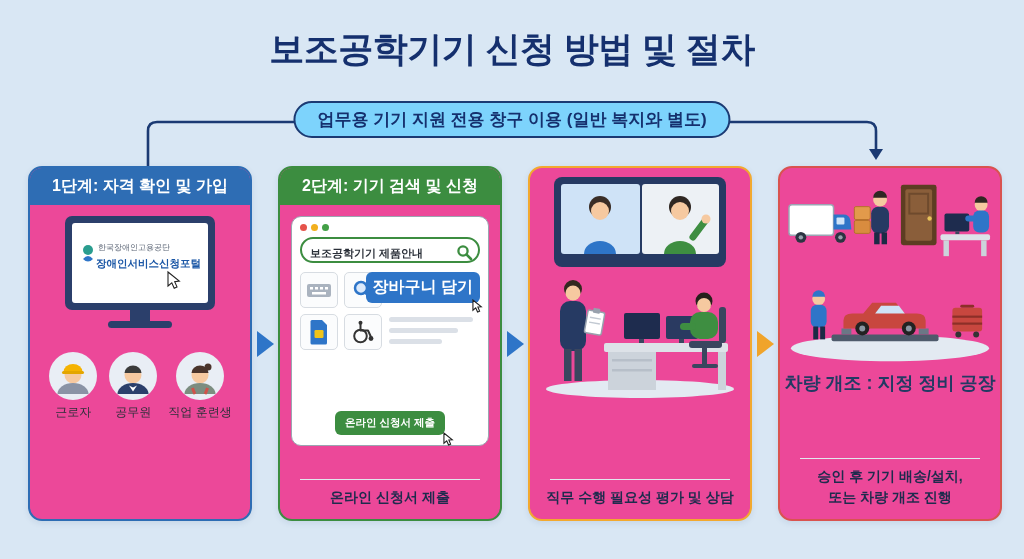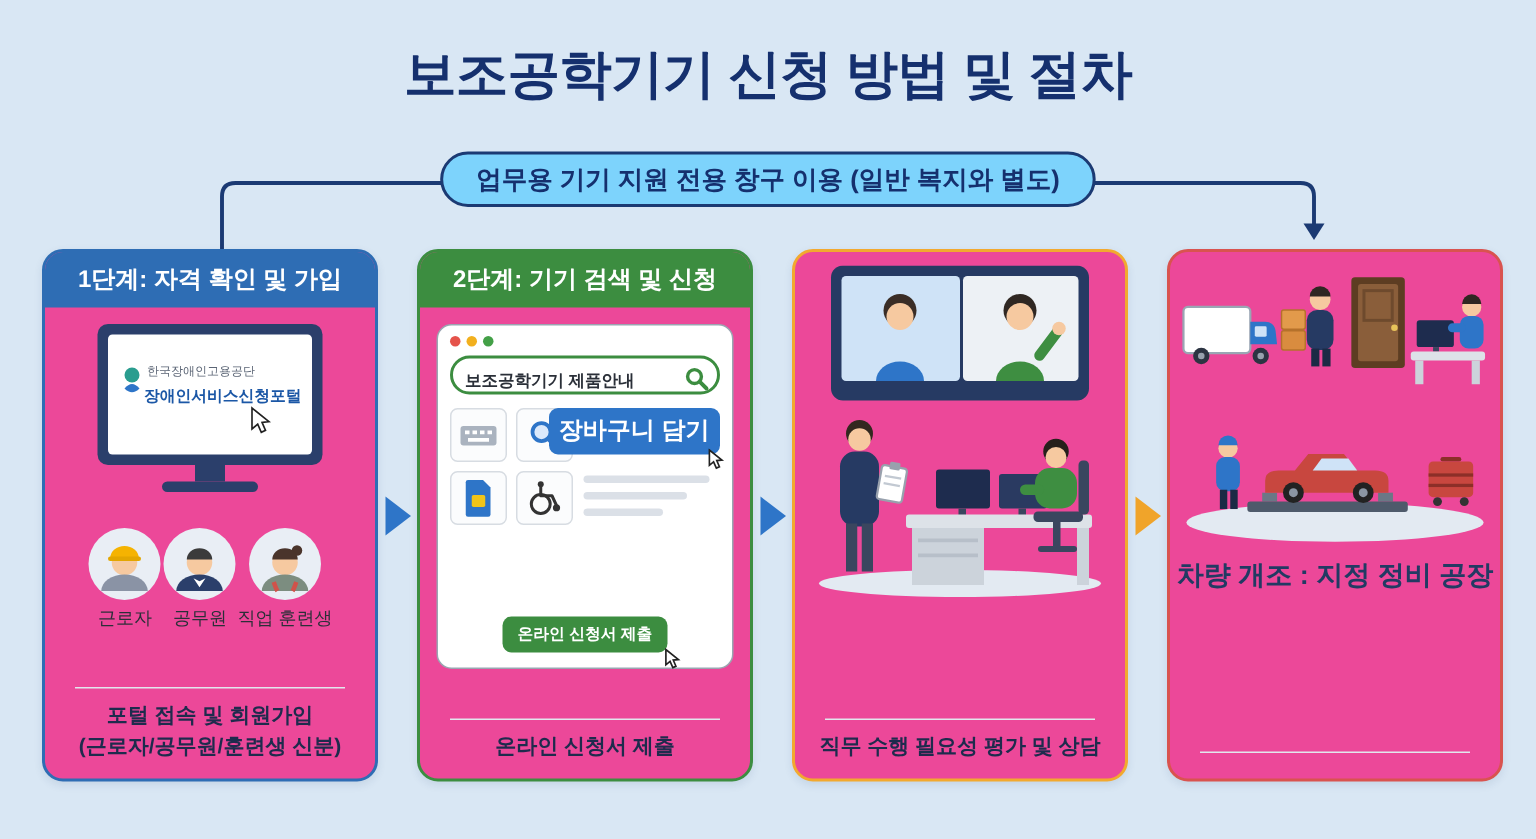--- a/index.html
+++ b/index.html
@@ -38,21 +38,21 @@
   .flow-arrow span {
     display:block; width:0; height:0;
     border-top:13px solid transparent; border-bottom:13px solid transparent;
     border-left:17px solid var(--ac,#2e75c8);
   }
   .card-foot { margin-top:auto; width:100%; }
   .divider { width:88%; border-top:1.5px solid #e2e7ee; margin:6px auto 7px; }
   .caption { text-align:center; font-size:14px; font-weight:700; color:#1e2b4d; line-height:1.45; padding-bottom:2px; white-space:nowrap; }
 
   
-  .personas { display:flex; margin-top:13px; }
+  .personas { display:flex; gap:10px; margin-top:13px; }
   .persona { display:flex; flex-direction:column; align-items:center; }
   .p-label { font-size:12px; color:#2a2f38; margin-top:3px; white-space:nowrap; }
 
   
   .browser {
     width:198px; height:230px; border:1.5px solid #9aa5b1; border-radius:10px;
     background:#fff; padding:7px 8px 10px; position:relative; margin-top:2px;
     display:flex; flex-direction:column;
   }
   .dots { display:flex; gap:4px; margin-bottom:6px; }
@@ -148,27 +148,20 @@
               <circle cx="25" cy="24" r="8.5" fill="#f6c9a0"></circle>
               <path d="M16.5 22 a8.5 7.5 0 0 1 17 0 z" fill="#4a342b"></path>
               <path d="M9.5 43 a15.5 11 0 0 1 31 0 z" fill="#7c8d80"></path>
               <path d="M17.5 37 q1.5 4.5 2.5 6" stroke="#d0524a" stroke-width="3" fill="none"></path>
               <path d="M32.5 37 q-1.5 4.5 -2.5 6" stroke="#d0524a" stroke-width="3" fill="none"></path>
             </svg>
             <div class="p-label">직업 훈련생</div>
           </div>
         </div>
 
-        <div class="card-foot">
-          <div class="divider"></div>
-          <div class="caption">
-            <div>포털 접속 및 회원가입</div>
-            <div>(근로자/공무원/훈련생 신분)</div>
-          </div>
-        </div>
       </div>
     </div>
 
     <div class="flow-arrow" style="--ac: #2e75c8;">
         <span></span>
       </div>
 
     <div class="card" style="--accent: #3c8d40; --htc: #ffffff;">
       <div class="card-header">2단계: 기기 검색 및 신청</div>
       <div class="card-body">
@@ -394,18 +387,22 @@
             <rect x="168" y="146" width="30" height="2.2" fill="#8c2f28"></rect>
             <circle cx="174" cy="158" r="3" fill="#333"></circle>
               <circle cx="192" cy="158" r="3" fill="#333"></circle>
           </g>
         </svg>
 
         <div class="note">차량 개조 : 지정 정비 공장</div>
 
         <div class="card-foot">
           <div class="divider"></div>
+          <div class="caption">
+            <div>승인 후 기기 배송/설치,</div>
+            <div>또는 차량 개조 진행</div>
+          </div>
         </div>
       </div>
     </div>
 
   </div>
 </div>
 
 </body></html>

